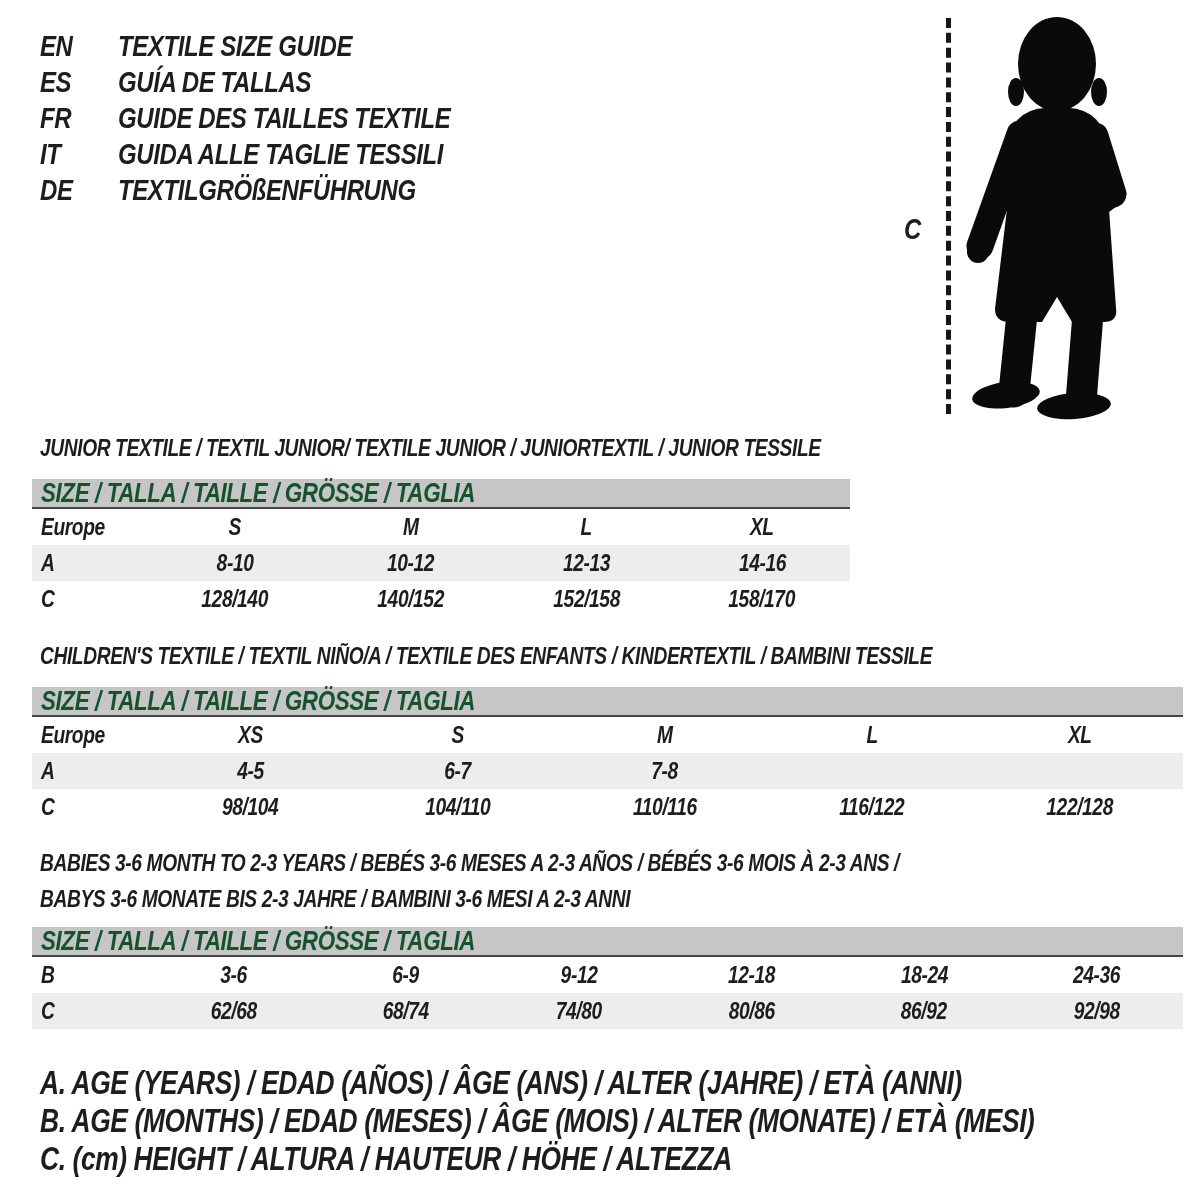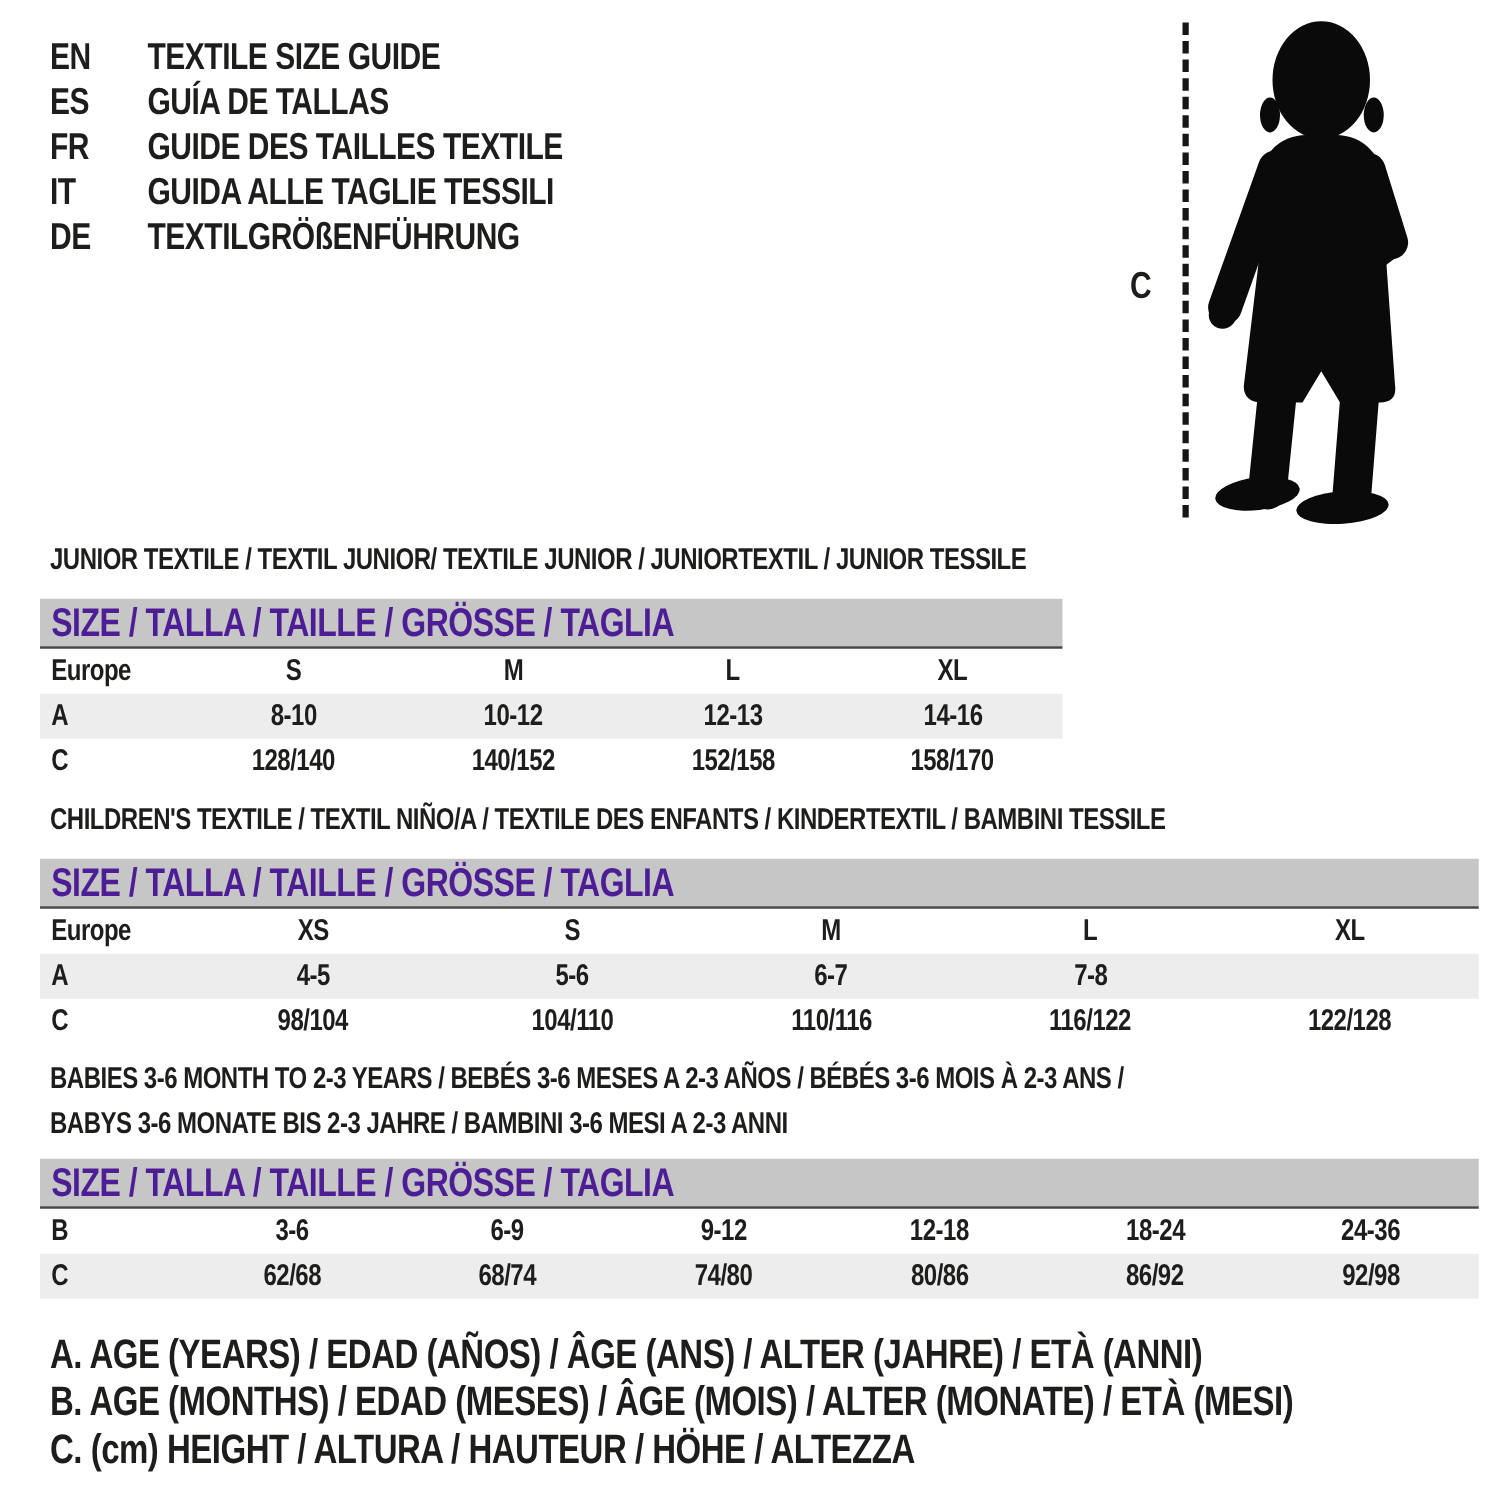--- a/index.html
+++ b/index.html
@@ -1,17 +1,17 @@
 <!DOCTYPE html>
 <html><head>
 <meta charset="utf-8">
 <style>
   html,body{margin:0;padding:0;background:#ffffff;}
   body{width:1200px;height:1200px;font-family:"Liberation Sans",sans-serif;color:#1d1d1b;}
-  .page{position:relative;width:1200px;height:1200px;overflow:hidden;background:#fff;}
+  .page{position:relative;width:1200px;height:1200px;overflow:hidden;background:#fff;font-style:italic;}
 
   
   .cond{display:inline-block;white-space:nowrap;transform:scaleX(0.8);transform-origin:left center;letter-spacing:-0.5px;}
   .condc{display:inline-block;white-space:nowrap;transform:scaleX(0.8);transform-origin:center center;letter-spacing:-0.5px;}
 
   
   .lang-list{position:absolute;left:40px;top:28px;}
   .lang-row{display:flex;height:36px;align-items:center;font-weight:bold;font-size:30px;}
   .lang-code{width:78px;flex:0 0 78px;}
   .lang-title{flex:1;}
@@ -19,21 +19,21 @@
   
   .measure-line{position:absolute;left:946px;top:18px;height:396px;width:0;border-left:5px dashed #161616;}
   .measure-label{position:absolute;left:904px;top:212px;font-size:30px;font-weight:bold;}
   .baby-svg{position:absolute;left:962px;top:14px;}
 
   
   .section-heading{position:absolute;left:40px;font-weight:bold;font-size:24px;line-height:36px;}
 
   
   .size-table{position:absolute;left:32px;}
-  .size-bar{height:38px;background:#c6c6c6;display:flex;align-items:center;padding-left:9px;font-size:32px;font-weight:bold;color:#4c1d95;}
+  .size-bar{height:28px;background:#c6c6c6;display:flex;align-items:center;padding-left:9px;font-size:28px;font-weight:bold;color:#14532d;}
   .rule{height:2px;background:#474747;}
   .trow{display:grid;height:36px;align-items:center;font-size:24px;font-weight:bold;}
   .cols4{grid-template-columns:115px repeat(4,1fr);}
   .cols5{grid-template-columns:115px repeat(5,1fr);}
   .cols6{grid-template-columns:115px repeat(6,1fr);}
   .trow.alt{background:#ededed;}
   .lbl{padding-left:9px;text-align:left;}
   .val{text-align:center;}
   .w-junior{width:818px;}
   .w-wide{width:1151px;}
@@ -130,21 +130,20 @@
       <span class="lbl"><span class="cond">Europe</span></span>
       <span class="val"><span class="condc">XS</span></span>
       <span class="val"><span class="condc">S</span></span>
       <span class="val"><span class="condc">M</span></span>
       <span class="val"><span class="condc">L</span></span>
       <span class="val"><span class="condc">XL</span></span>
     </div>
     <div class="trow cols5 alt">
       <span class="lbl"><span class="cond">A</span></span>
       <span class="val"><span class="condc">4-5</span></span>
-      <span class="val"><span class="condc">5-6</span></span>
       <span class="val"><span class="condc">6-7</span></span>
       <span class="val"><span class="condc">7-8</span></span>
     </div>
     <div class="trow cols5">
       <span class="lbl"><span class="cond">C</span></span>
       <span class="val"><span class="condc">98/104</span></span>
       <span class="val"><span class="condc">104/110</span></span>
       <span class="val"><span class="condc">110/116</span></span>
       <span class="val"><span class="condc">116/122</span></span>
       <span class="val"><span class="condc">122/128</span></span>

